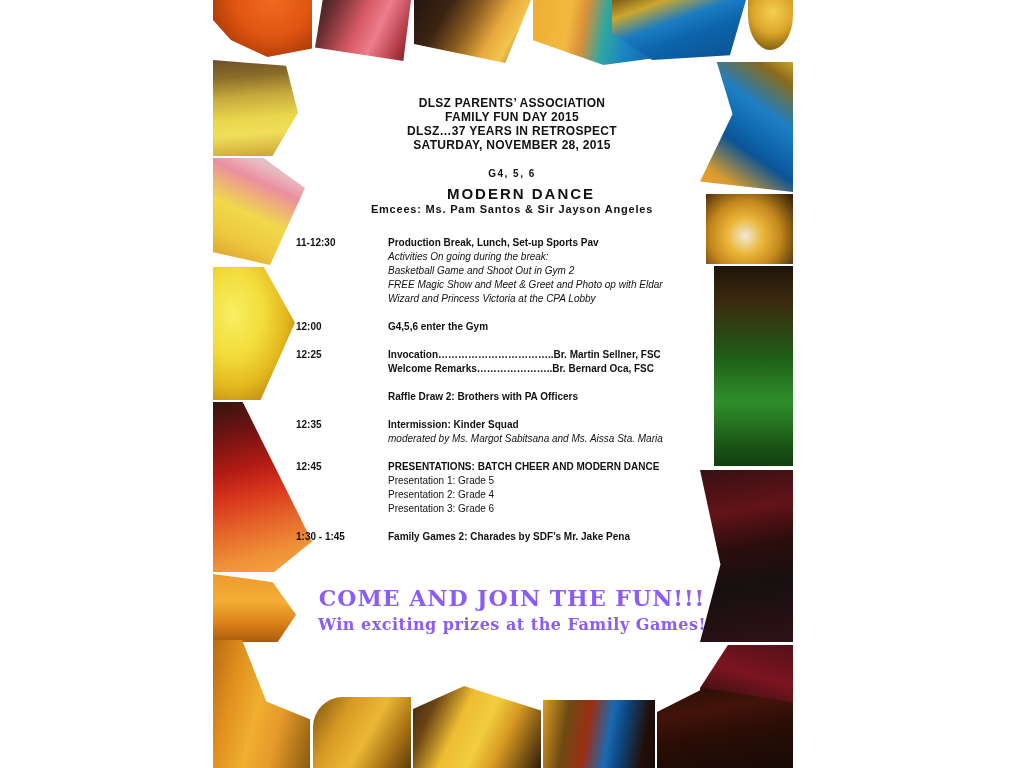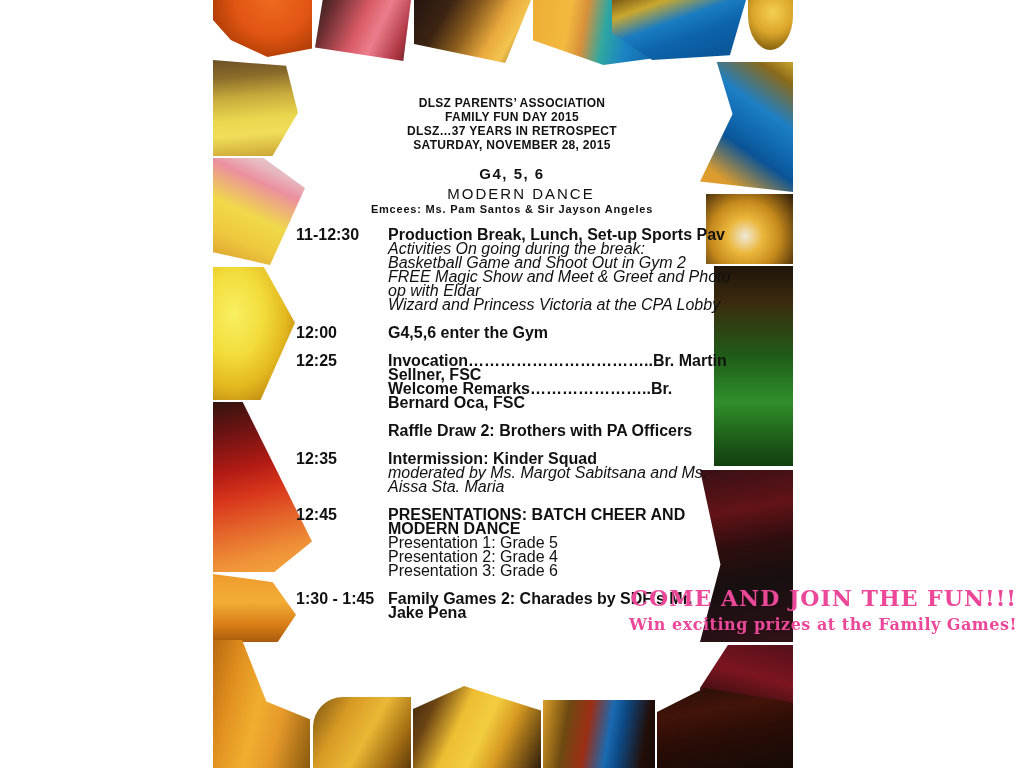--- a/index.html
+++ b/index.html
@@ -75,35 +75,35 @@
       background:linear-gradient(100deg,#d99e26 0%,#6e4a12 22%,#9c2e14 40%,#1a6ab2 58%,#0d4a86 68%,#220e08 88%,#160a06 100%);}
   .b5{left:657px;top:688px;width:136px;height:80px;
       background:linear-gradient(170deg,#241008 0%,#431309 30%,#2b0d06 55%,#160a05 100%);
       clip-path:polygon(0 30%,35% 0,100% 18%,100% 100%,0 100%);}
 
   
   .content{position:absolute;inset:0;z-index:2;}
   .hdr{position:absolute;left:0;right:0;top:96px;text-align:center;
        font-weight:bold;font-size:12px;line-height:14px;letter-spacing:.3px;}
   .grp{position:absolute;left:0;right:0;top:165px;text-align:center;
-       font-weight:bold;font-size:15px;line-height:18px;letter-spacing:1.5px;}
+       font-weight:bold;font-size:10px;line-height:18px;letter-spacing:1.5px;}
   .evt{position:absolute;left:0;right:0;top:184px;text-align:center;
-       font-weight:normal;font-size:15px;line-height:19px;letter-spacing:2px;padding-left:18px;}
+       font-weight:bold;font-size:15px;line-height:19px;letter-spacing:2px;padding-left:18px;}
   .emc{position:absolute;left:0;right:0;top:203px;text-align:center;
        font-weight:bold;font-size:11px;line-height:13px;letter-spacing:.8px;}
-  .sched{position:absolute;left:296px;top:228px;width:436px;
-         font-size:16px;line-height:14px;}
+  .sched{position:absolute;left:296px;top:236px;width:436px;
+         font-size:10px;line-height:14px;}
   .row{display:flex;margin-bottom:14px;}
   .time{width:92px;flex:0 0 92px;font-weight:bold;}
   .desc{flex:1;}
   .b{font-weight:bold;}
   .i{font-style:italic;}
   .fullline{font-weight:bold;margin-bottom:14px;}
-  .footer{position:absolute;left:0;right:7px;top:586px;text-align:right;
-          color:#ec4899;font-family:"DejaVu Serif", serif;font-weight:bold;}
+  .footer{position:absolute;left:0;right:0;top:586px;text-align:center;
+          color:#8b5cf6;font-family:"DejaVu Serif", serif;font-weight:bold;}
   .footer .f1{font-size:22px;line-height:25px;letter-spacing:1px;}
   .footer .f2{font-size:16px;line-height:27px;letter-spacing:.5px;}
 </style>
 </head>
 <body>
 
 <div class="collage">
   <div class="tile t1"></div>
   <div class="tile t2"></div>
   <div class="tile t3"></div>

